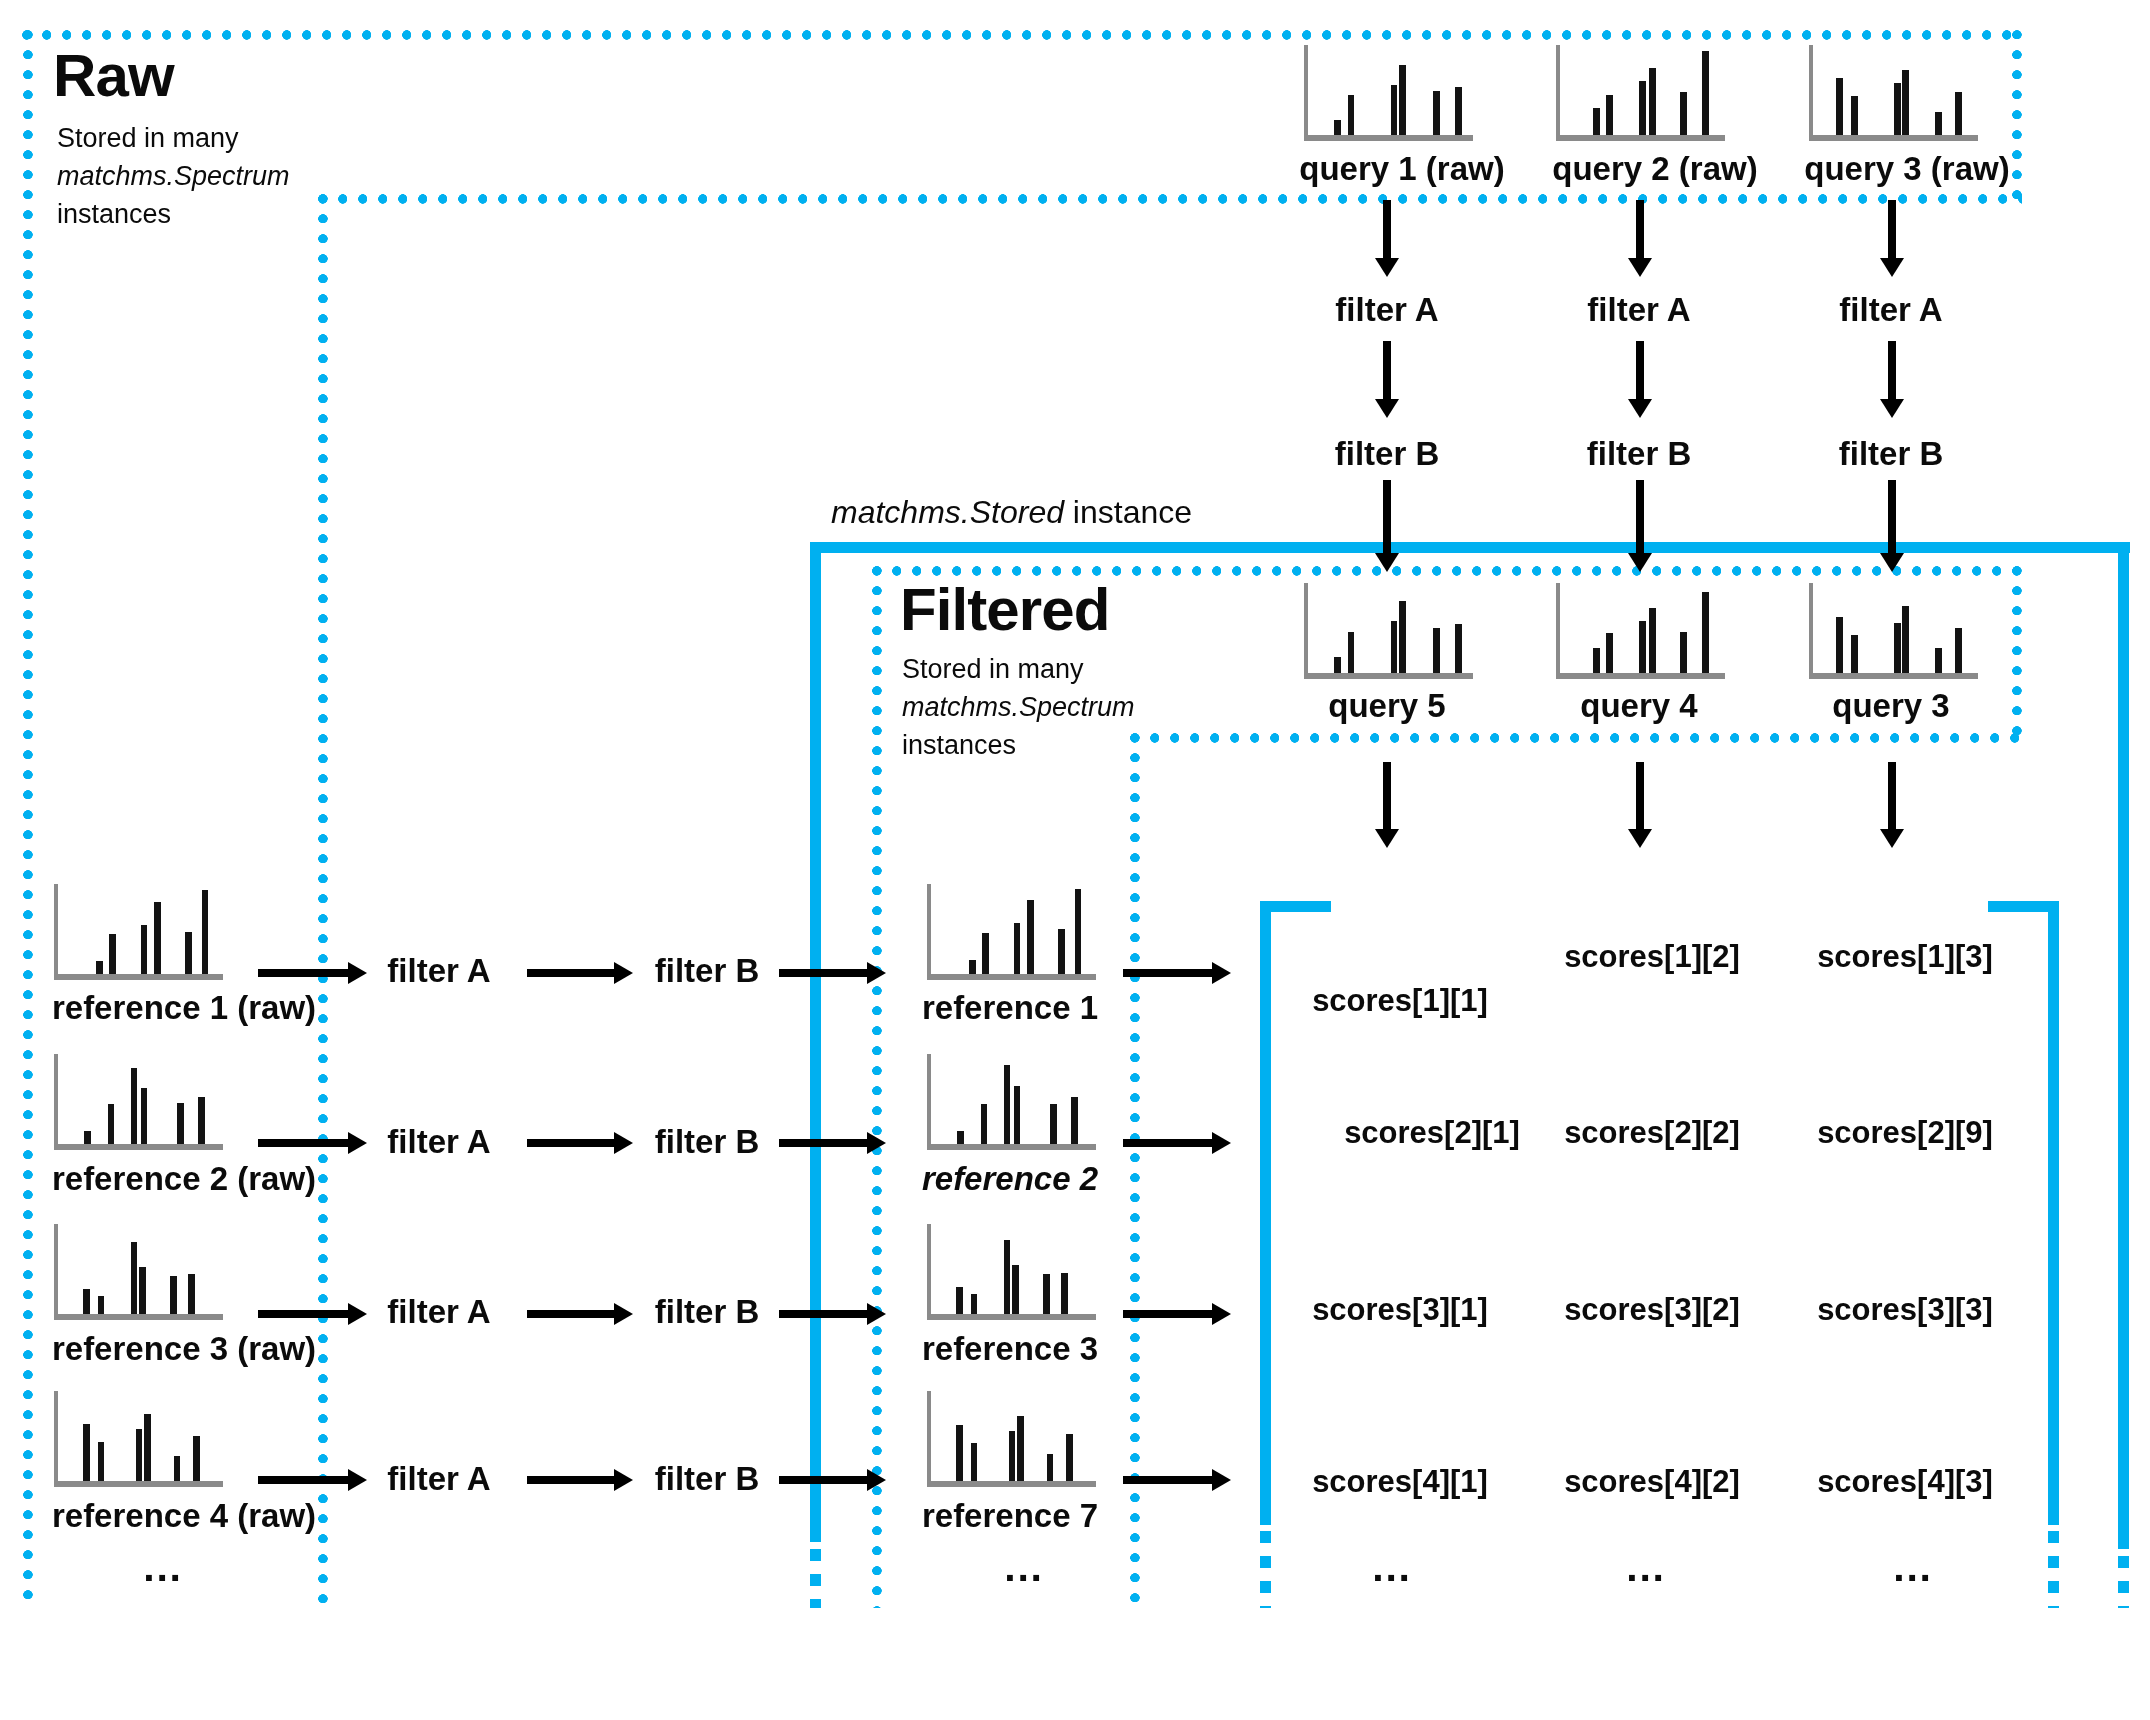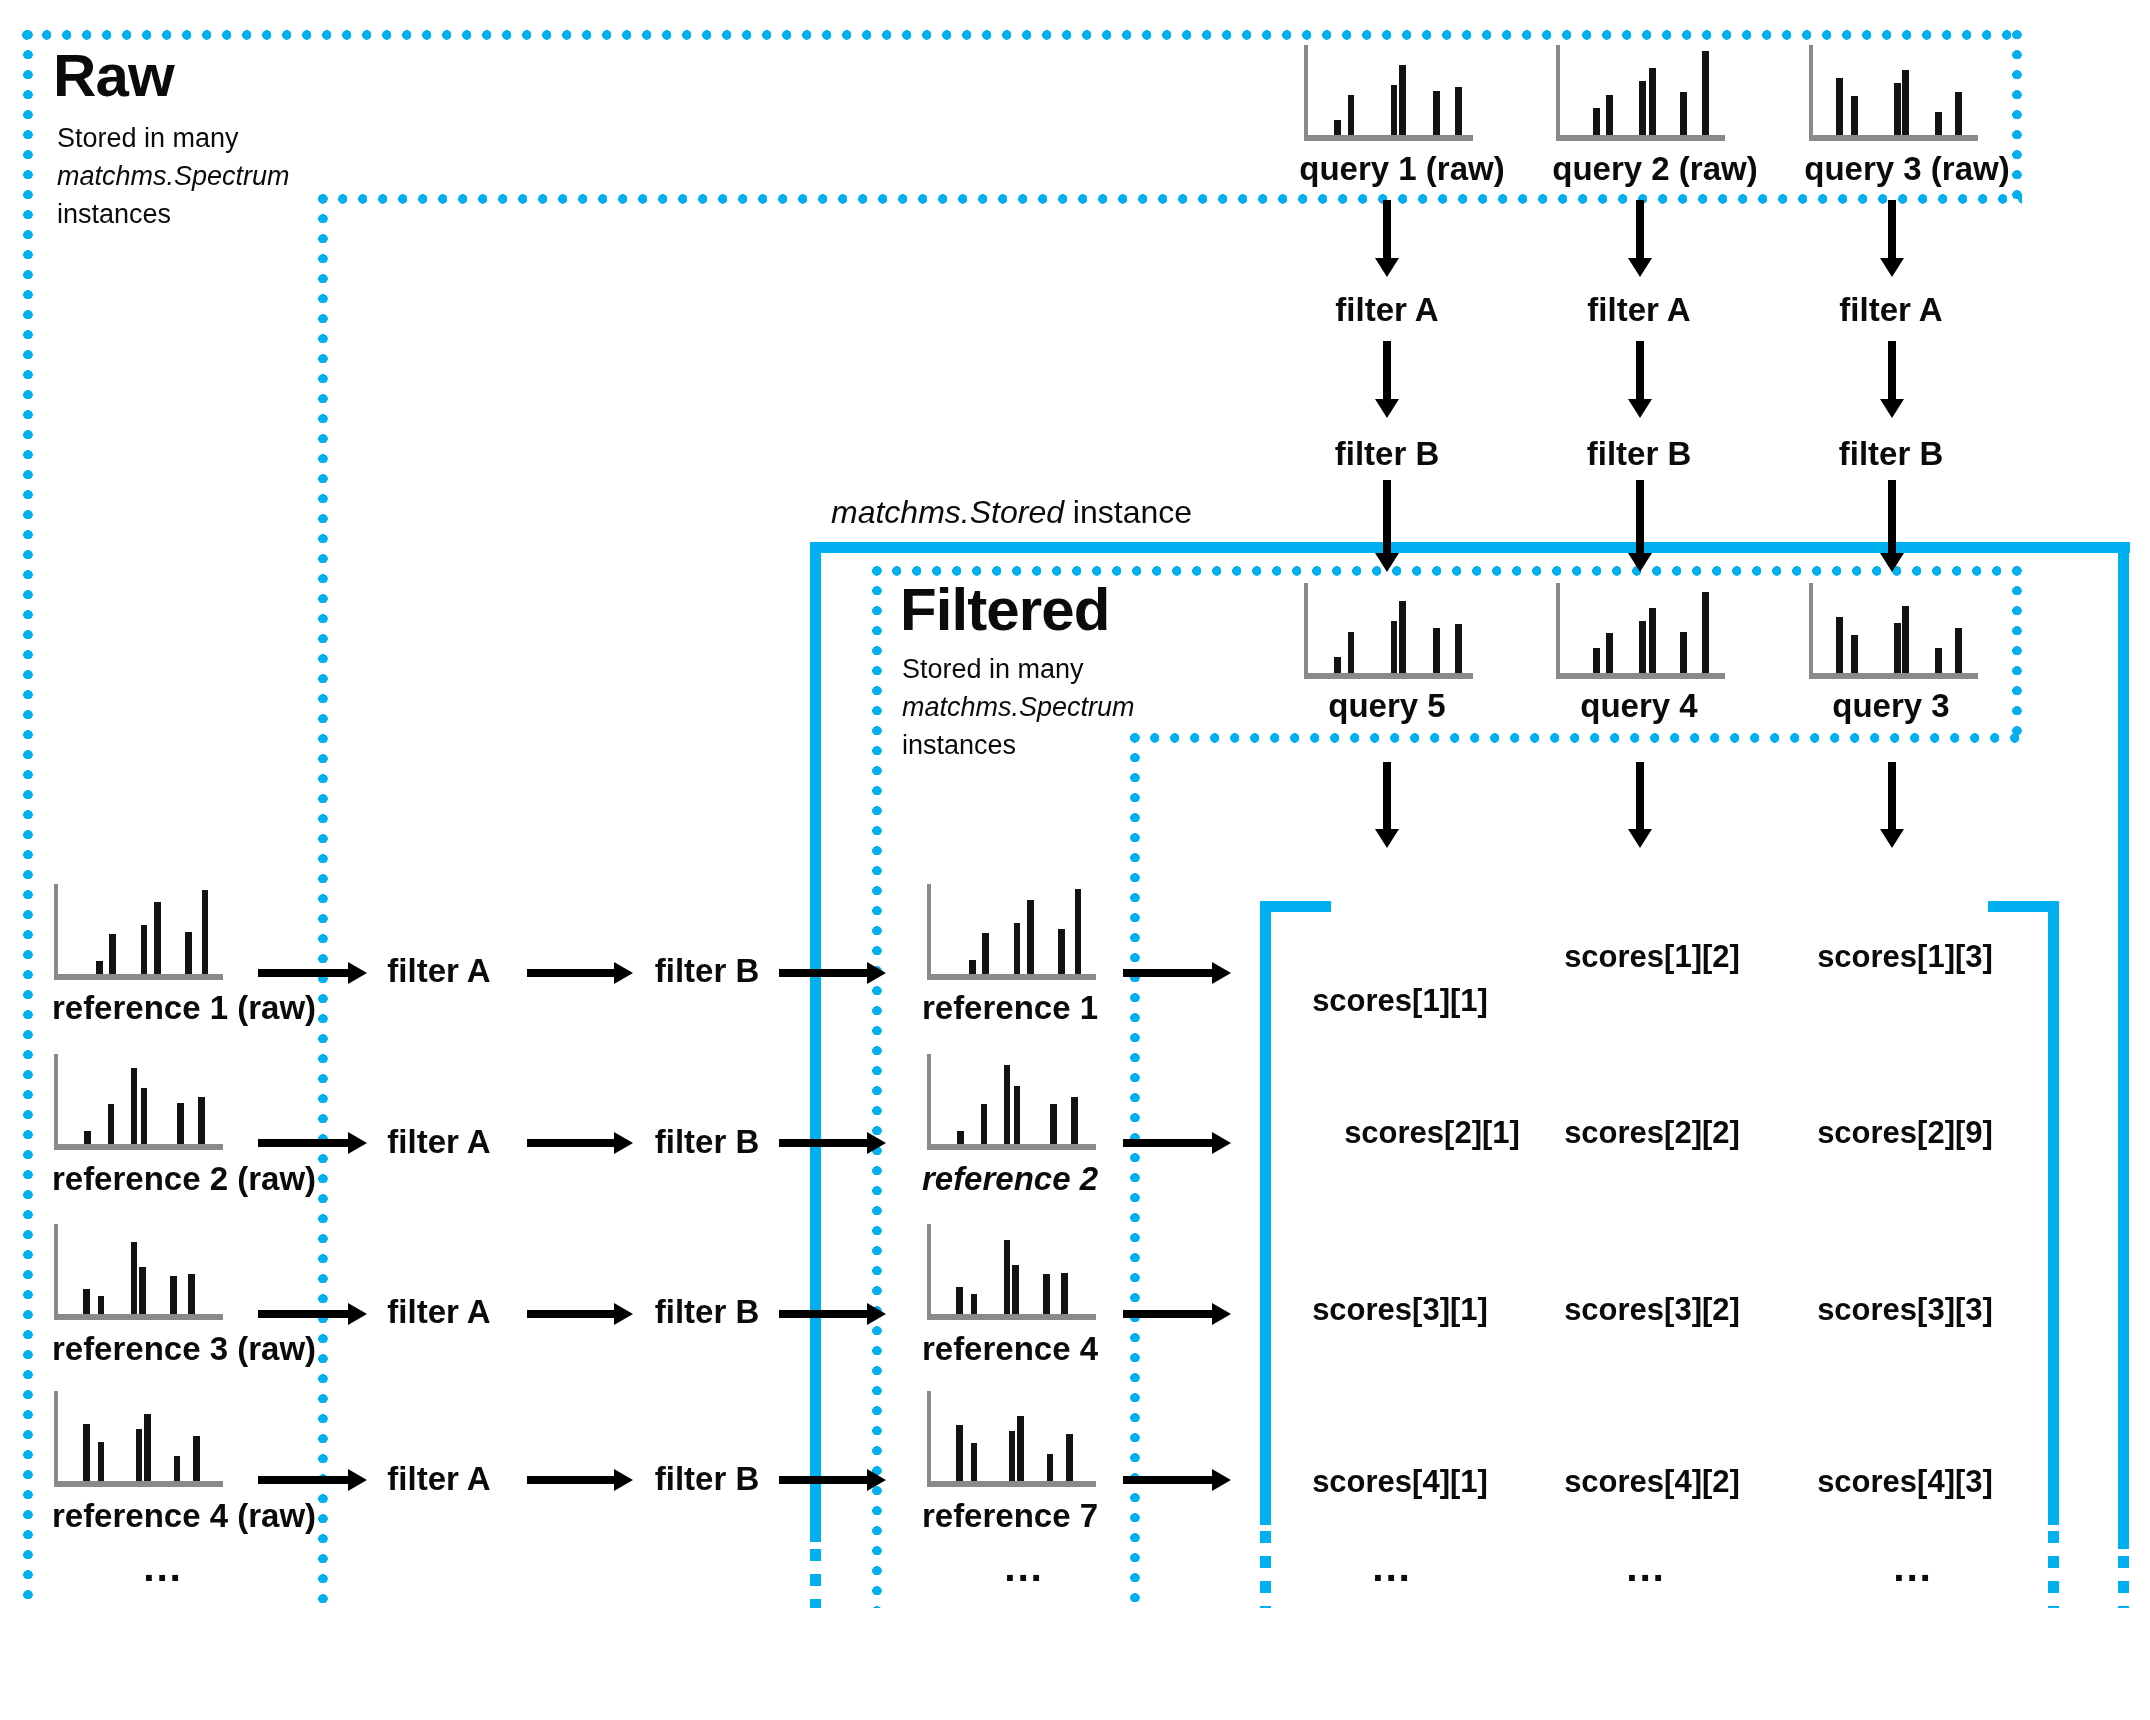--- a/index.html
+++ b/index.html
@@ -230,21 +230,21 @@
   <div class="lbl" style="left:707px;top:1293px;">filter B</div>
   <div class="arrow-h" style="left:779px;top:1310px;width:89px;"></div>
   <div class="spectrum" style="left:927px;top:1224px;">
       <div class="bar" style="left: 15%; height: 30%;"></div>
       <div class="bar" style="left: 24%; height: 22%;"></div>
       <div class="bar" style="left: 44%; height: 82%;"></div>
       <div class="bar" style="left: 49%; height: 54%;"></div>
       <div class="bar" style="left: 68%; height: 44%;"></div>
       <div class="bar" style="left: 79%; height: 46%;"></div>
     </div>
-  <div class="lbl" style="left:1010px;top:1330px;">reference 4</div>
+  <div class="lbl" style="left:1010px;top:1330px;">reference 3</div>
   <div class="arrow-h" style="left:1123px;top:1310px;width:90px;"></div>
 
   <div class="spectrum" style="left:54px;top:1391px;">
       <div class="bar" style="left: 15%; height: 63%;"></div>
       <div class="bar" style="left: 24%; height: 43%;"></div>
       <div class="bar" style="left: 47%; height: 58%;"></div>
       <div class="bar" style="left: 52%; height: 74%;"></div>
       <div class="bar" style="left: 70%; height: 28%;"></div>
       <div class="bar" style="left: 82%; height: 50%;"></div>
     </div>

